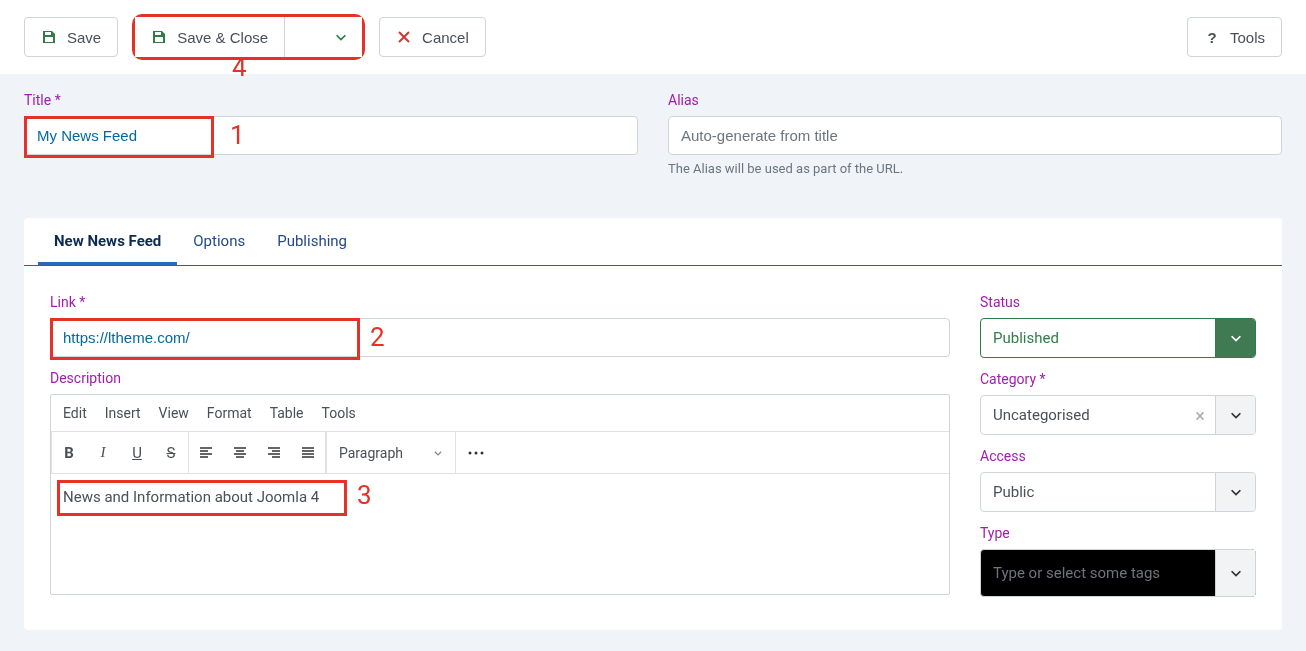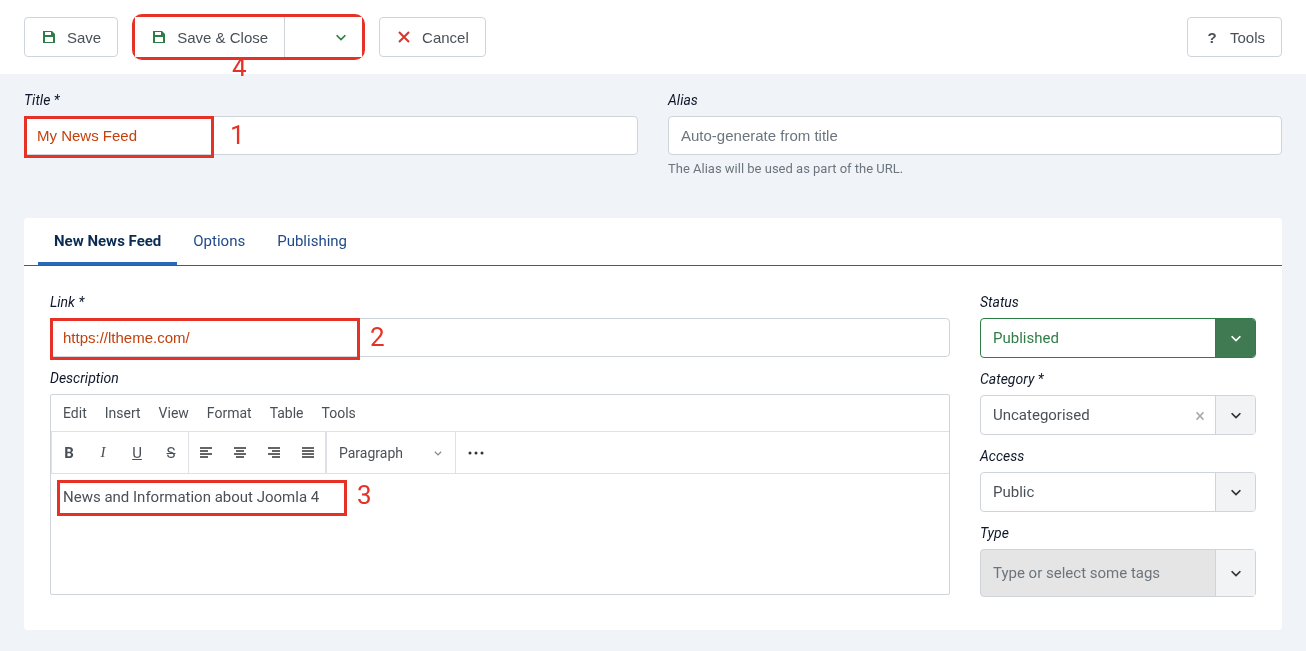--- a/index.html
+++ b/index.html
@@ -47,38 +47,37 @@
   .icon { display: inline-flex; width: 16px; height: 16px; }
   .content {
     padding: 18px 24px 18px 24px;
   }
   .top-row {
     display: flex;
     gap: 30px;
   }
   .top-col { flex: 1; }
   .label {
-    color: #0f172a;
+    color: #a21caf;
     font-size: 14px;
     margin-bottom: 8px;
     display: block;
-    font-style: italic;
   }
   .hint {
     color: #6c757d;
     font-size: 13px;
     margin-top: 6px;
   }
   .input {
     width: 100%;
     padding: 10px 12px;
     border: 1px solid #ced4da;
     border-radius: 4px;
     font-size: 15px;
-    color: #c2410c;
+    color: #0369a1;
     background: #fff;
   }
   .input::placeholder { color: #6c757d; }
   .title-input-wrap { position: relative; }
   .highlight-red {
     position: absolute;
     border: 3px solid #e63226;
     pointer-events: none;
   }
   .annot {
@@ -211,21 +210,21 @@
   .select-green .val { color: #2f7d46; }
   .select-green .chev { background: #3f7a52; border-left-color: #2f7d46; }
   .select-green .chev svg path { stroke: #fff; }
   .cat-clear {
     width: 30px; display:flex; align-items:center; justify-content:center;
     color:#aaa; font-size:18px;
   }
   .tags-input {
     display:flex; align-items:center;
     border:1px solid #ced4da; border-radius:4px; height:48px;
-    background:#e5e5e5; padding:0 0 0 12px;
+    background:#000000; padding:0 0 0 12px;
   }
   .tags-input .ph { color:#6c757d; flex:1; }
   .tags-input .chev {
     width:40px; height:100%; display:flex; align-items:center; justify-content:center;
     background:#f1f3f5; border-left:1px solid #ced4da;
   }
 </style>
 </head>
 <body>
 

